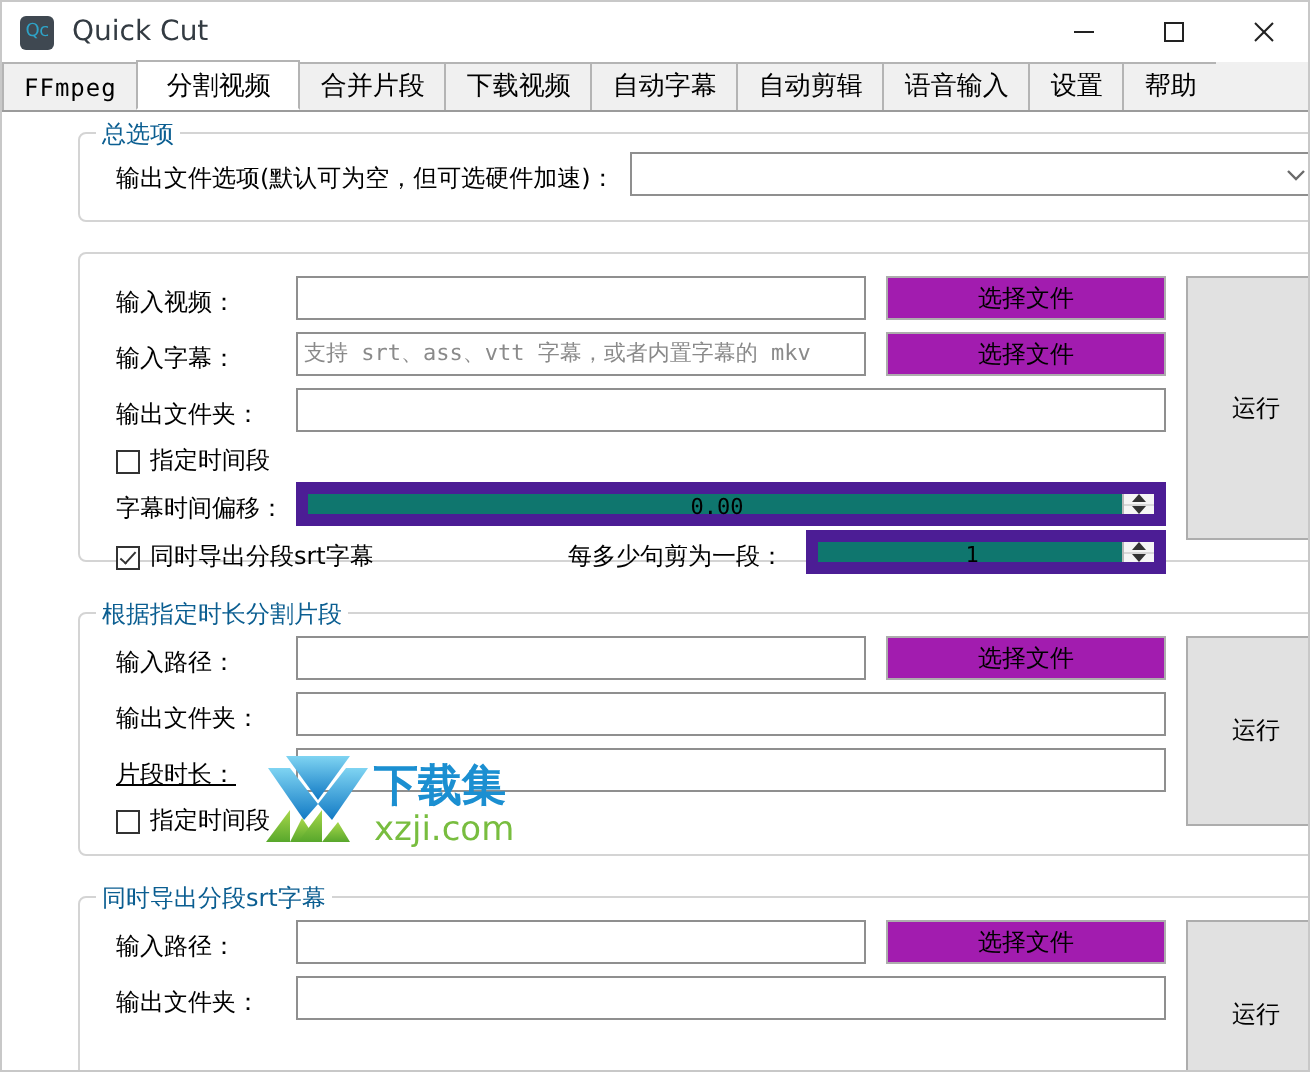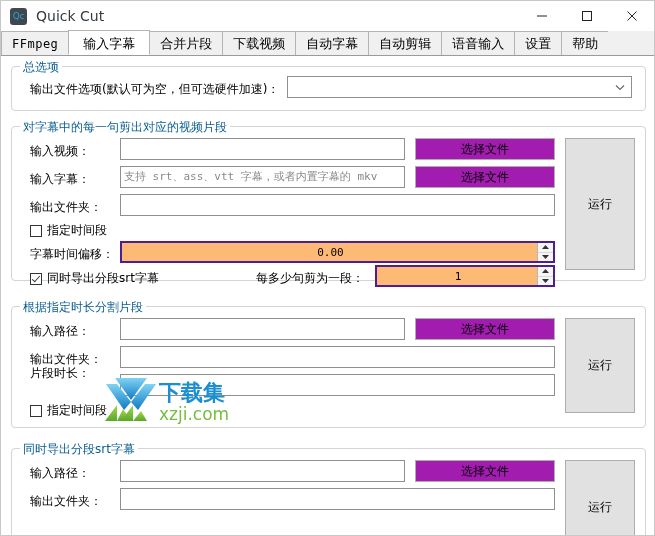--- a/index.html
+++ b/index.html
@@ -124,20 +124,21 @@
     border-bottom: none;
   }
 
   
   .content {
     position: relative;
     padding: 0;
     background: #ffffff;
     height: 479px;
     overflow: hidden;
+    margin-left: 28px;
   }
 
   
   .groupbox {
     position: absolute;
     border: 1px solid #d4d4d4;
     border-radius: 4px;
     box-sizing: border-box;
   }
   .group-title {
@@ -219,26 +220,26 @@
     display: flex;
     align-items: center;
     justify-content: center;
     cursor: default;
     font-family: "DejaVu Sans", "Liberation Sans", sans-serif;
   }
 
   
   .spin {
     position: absolute;
-    border: 2px solid #4c1d95;
-    background: #fdba74;
+    border: 6px solid #4c1d95;
+    background: #0f766e;
     box-sizing: border-box;
     height: 22px;
     display: flex;
-    align-items: center;
+    align-items: flex-start;
   }
   .spin-value {
     flex: 1;
     text-align: center;
     font-size: 11px;
     color: #000;
     font-family: "DejaVu Sans Mono", "Liberation Mono", monospace;
     padding-right: 14px;
   }
   .spin-btns {
@@ -330,21 +331,21 @@
         <svg width="12" height="12" viewBox="0 0 12 12">
           <line x1="1.5" y1="1.5" x2="10.5" y2="10.5" stroke="#222" stroke-width="1"></line>
           <line x1="10.5" y1="1.5" x2="1.5" y2="10.5" stroke="#222" stroke-width="1"></line>
         </svg>
       </div>
     </div>
   </div>
 
   <div class="tabbar">
     <div class="tab mono">FFmpeg</div>
-    <div class="tab selected">输入字幕</div>
+    <div class="tab selected">分割视频</div>
     <div class="tab">合并片段</div>
     <div class="tab">下载视频</div>
     <div class="tab">自动字幕</div>
     <div class="tab">自动剪辑</div>
     <div class="tab">语音输入</div>
     <div class="tab">设置</div>
     <div class="tab">帮助</div>
     <div class="tabbar-filler"></div>
   </div>
 
@@ -357,21 +358,20 @@
         <span style="position:absolute;left:4px;top:3px;font-size:11px;"></span>
         <span class="combo-arrow">
           <svg width="10" height="7" viewBox="0 0 10 7">
             <polyline points="1,1.5 5,5.5 9,1.5" fill="none" stroke="#6a6a6a" stroke-width="1.2"></polyline>
           </svg>
         </span>
       </div>
     </div>
 
     <div class="groupbox" style="left:10px; top:70px; width:635px; height:155px;">
-      <div class="group-title">对字幕中的每一句剪出对应的视频片段</div>
 
       <div class="row-label" style="left:18px; top:16px;">输入视频：</div>
       <div class="textbox" style="left:108px; top:11px; width:285px;"></div>
       <div class="btn" style="left:403px; top:11px; width:140px; height:22px;">选择文件</div>
 
       <div class="row-label" style="left:18px; top:44px;">输入字幕：</div>
       <div class="textbox placeholder" style="left:108px; top:39px; width:285px;">支持 srt、ass、vtt 字幕，或者内置字幕的 mkv</div>
       <div class="btn" style="left:403px; top:39px; width:140px; height:22px;">选择文件</div>
 
       <div class="row-label" style="left:18px; top:72px;">输出文件夹：</div>
@@ -426,21 +426,21 @@
     <div class="groupbox" style="left:10px; top:250px; width:635px; height:122px;">
       <div class="group-title">根据指定时长分割片段</div>
 
       <div class="row-label" style="left:18px; top:16px;">输入路径：</div>
       <div class="textbox" style="left:108px; top:11px; width:285px;"></div>
       <div class="btn" style="left:403px; top:11px; width:140px; height:22px;">选择文件</div>
 
       <div class="row-label" style="left:18px; top:44px;">输出文件夹：</div>
       <div class="textbox" style="left:108px; top:39px; width:435px;"></div>
 
-      <div class="row-label" style="left:18px; top:58px;">片段时长：</div>
+      <div class="row-label" style="left:18px; top:72px;text-decoration:underline;">片段时长：</div>
       <div class="textbox" style="left:108px; top:67px; width:435px;"></div>
 
       <div class="chk" style="left:18px; top:95px;">
         <span class="chk-box"></span>
         <span class="chk-label">指定时间段</span>
       </div>
 
       <div class="btn-run" style="left:553px; top:11px; width:70px; height:95px;">运行</div>
     </div>
 

